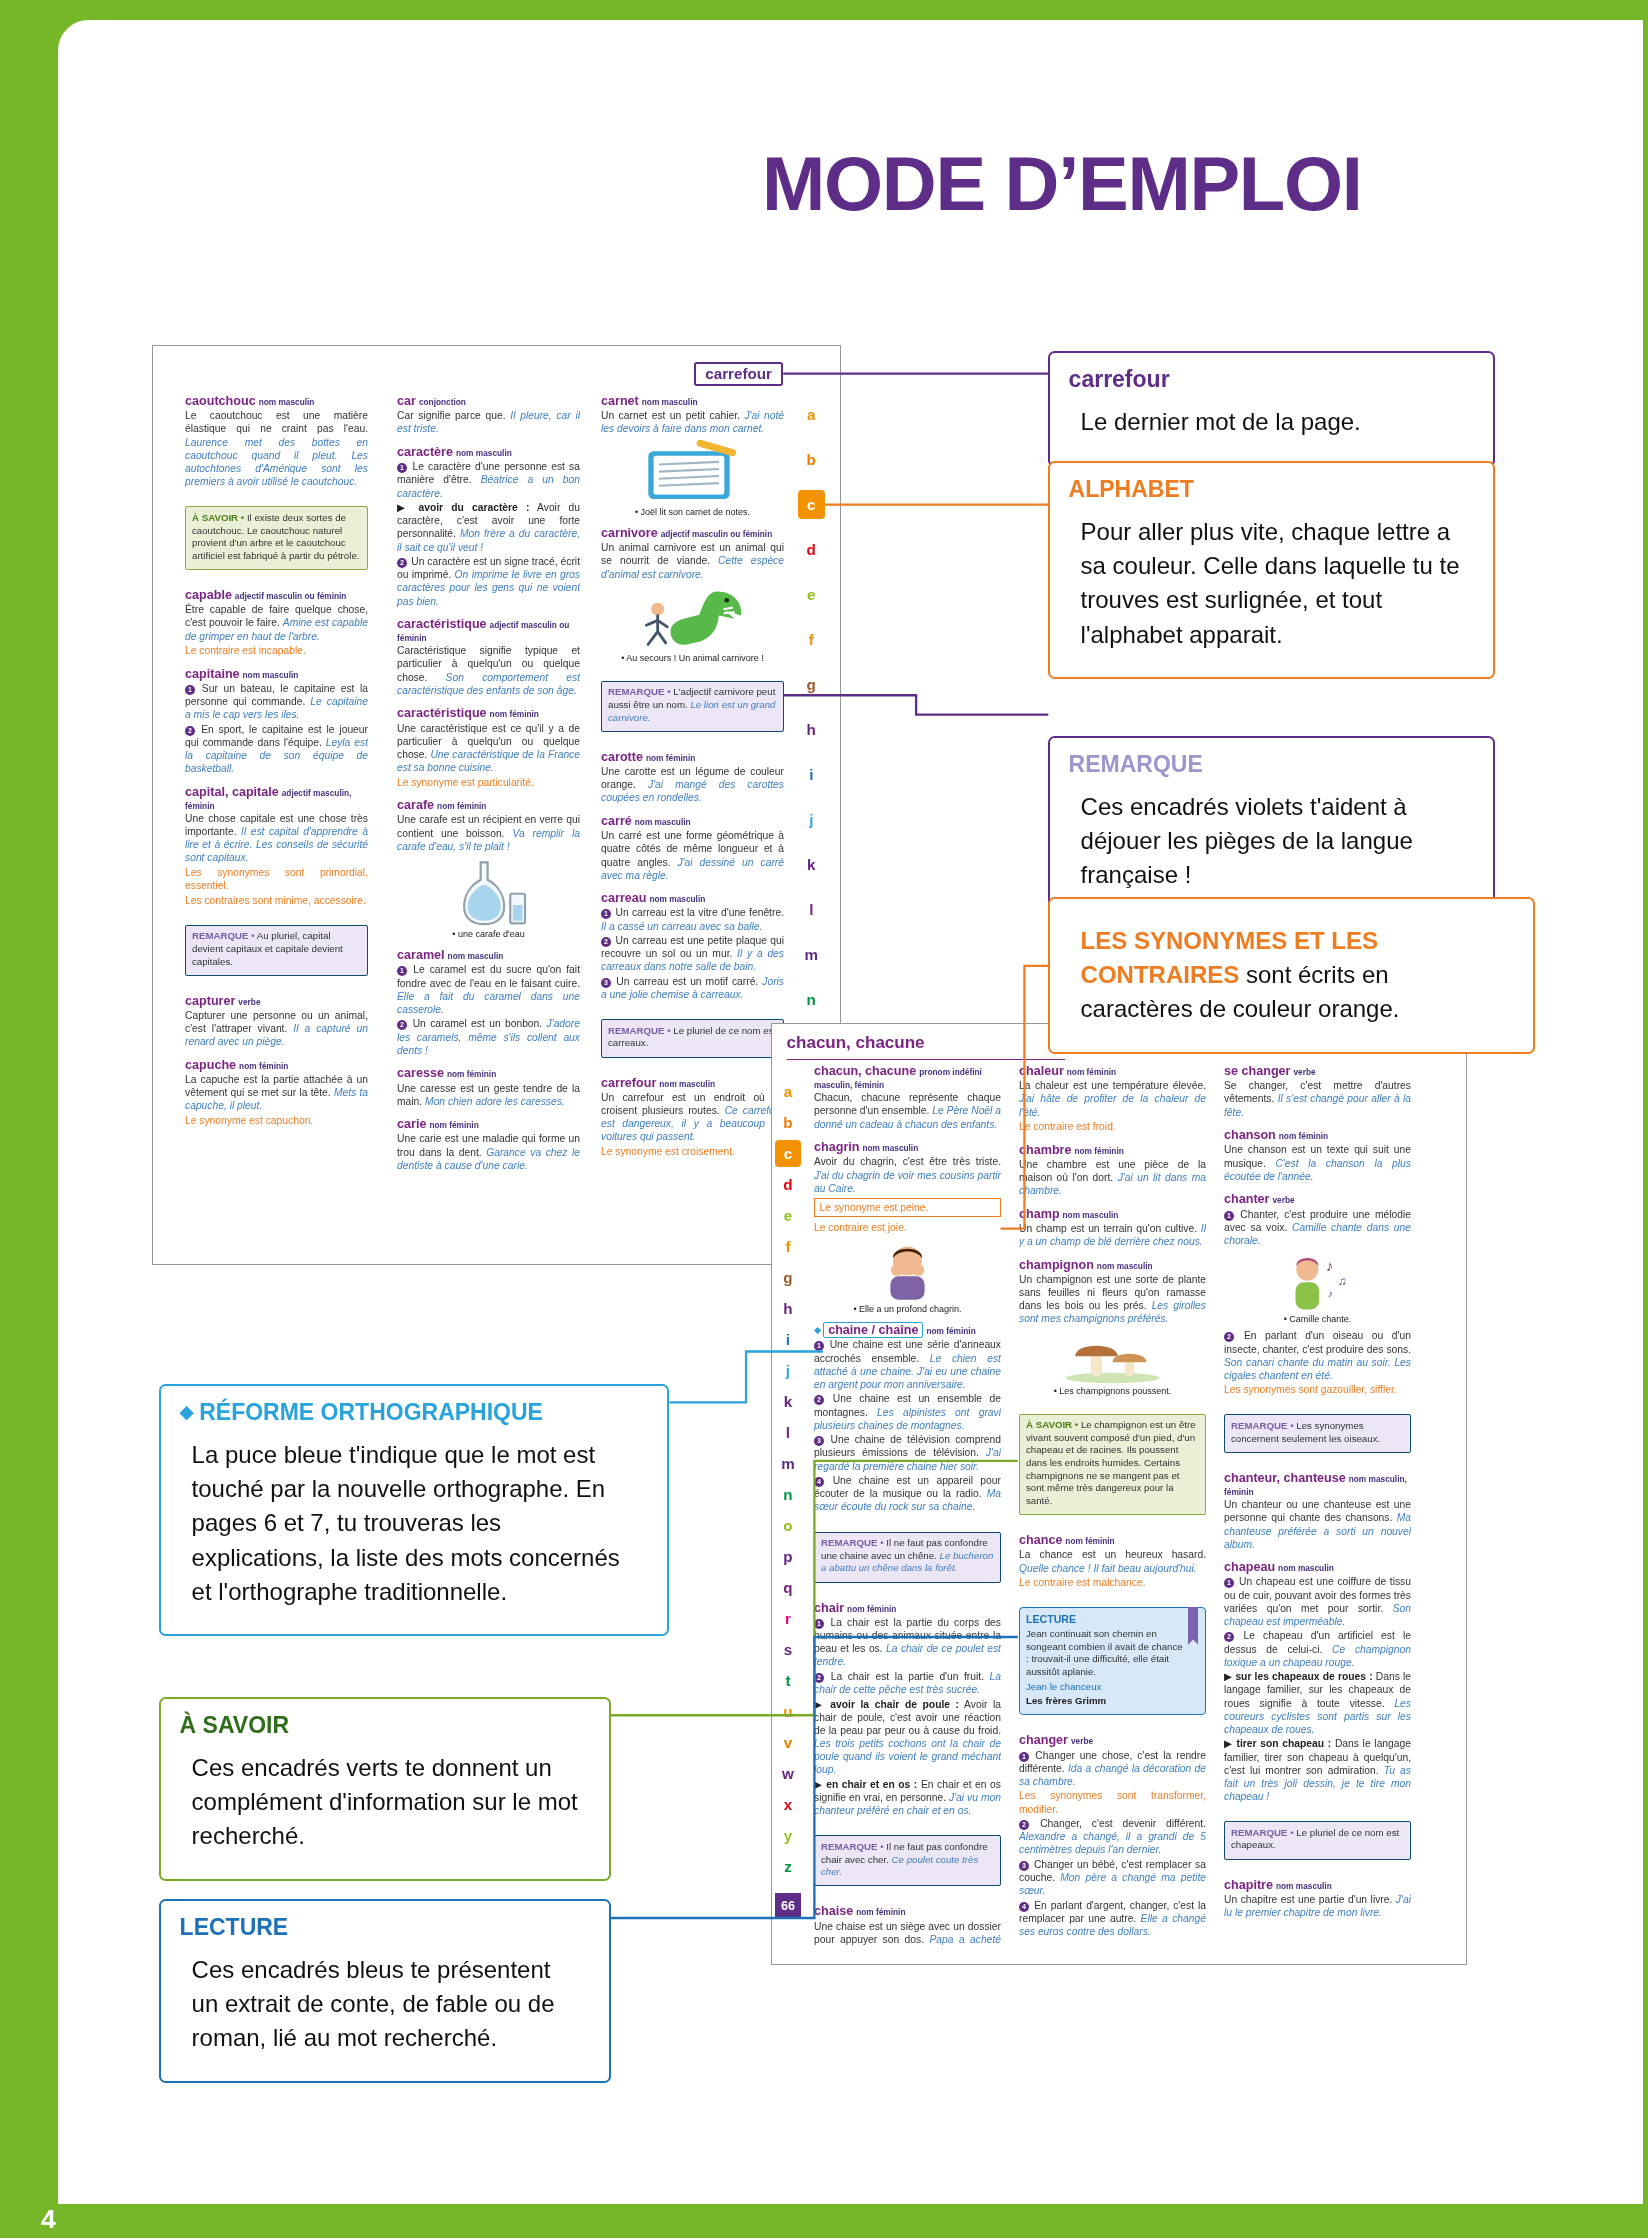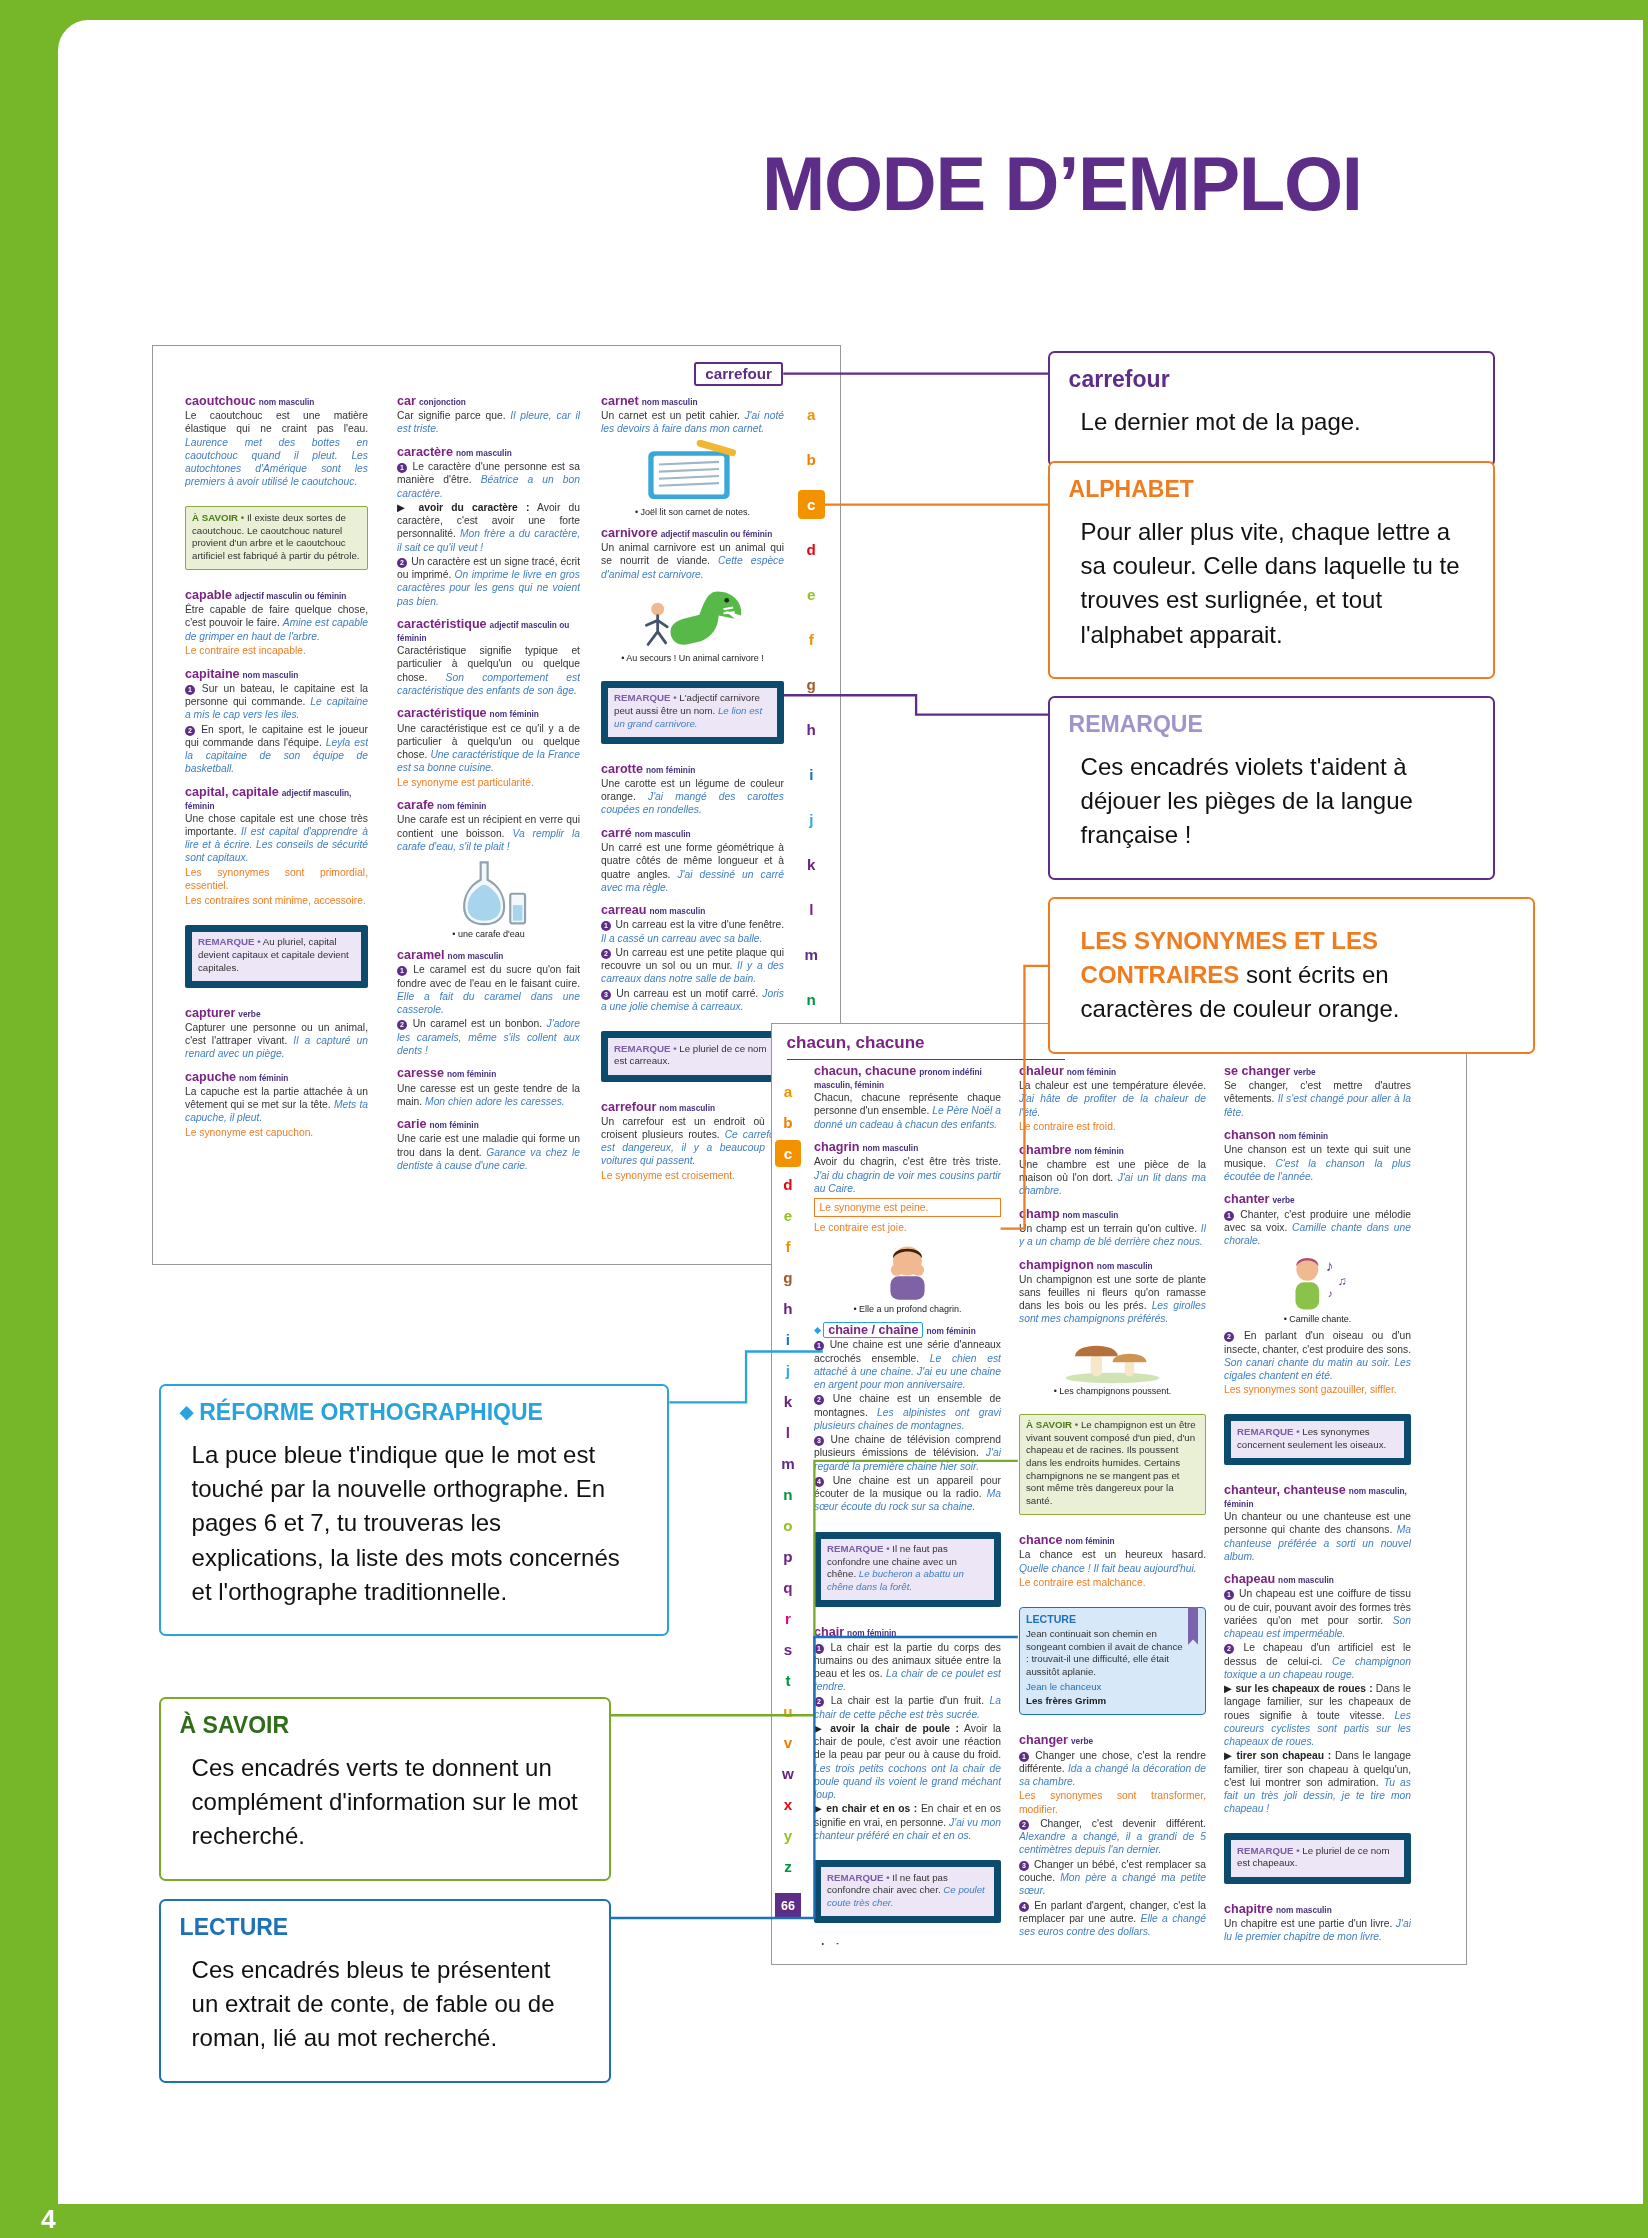--- a/index.html
+++ b/index.html
@@ -39,38 +39,38 @@
   .para { font-size:10.3px; line-height:1.28; color:#333; margin:1.3px 0; }
   .r-d { color:#333; }
   .r-e { color:#3f7ec2; font-style:italic; }
   .r-o { color:#ee7d22; }
   .r-l { font-weight:bold; color:#222; }
   .r-b { font-weight:bold; color:#222; }
   .r-i { color:#1d71b8; }
   .sense-num { display:inline-block; width:10px; height:10px; line-height:10px; border-radius:50%; background:#5e2d87; color:#fff; font-size:7px; text-align:center; font-weight:bold; margin-right:1.3px; }
   .nbox { padding:4.6px 6px; margin:18px 0; border-radius:2px; }
   .nbox .bpara { margin:0 0 2px 0; font-size:9.7px; line-height:1.3; text-align:left; }
-  .box-remarque { background:#ece6f6; border:7px solid #0c4a6e; }
+  .box-remarque { background:#ece6f6; border:1px solid #0c4a6e; }
   .r-br { color:#7b5ea7; font-weight:bold; }
   .box-savoir { background:#e9f0d6; border:1px solid #8cab3a; }
   .r-bs { color:#4c7d16; font-weight:bold; }
   .box-lecture { background:#d7e8f9; border:1.7px solid #1d71b8; position:relative; padding-right:20px; border-radius:4px; }
   .lecture-title { color:#1d71b8; font-weight:bold; font-size:10.6px; margin-bottom:3.3px; }
   .ribbon { position:absolute; right:6.6px; top:-1.3px; width:10.6px; height:38px; background:#7c63ad; clip-path:polygon(0 0,100% 0,100% 100%,50% 86%,0 100%); }
   .frame-orange { border:1.7px solid #ee7d22; padding:2px 4.6px; margin:3.3px 0; font-size:10.3px; }
   .word-box { border:1.7px solid #29a3dc; padding:0 4px; border-radius:2px; }
   .diamond { color:#29a3dc; font-size:9.3px; margin-right:2px; vertical-align:1.3px; }
   .fig { text-align:center; margin:4px 0 5.3px; }
   .figcap { font-size:9px; color:#222; text-align:center; }
 
   
   .callout { position:absolute; background:#fff; border-radius:6.6px; padding:13.3px 18.6px; z-index:7; }
   .co-carrefour { left:1048px; top:351px; width:447px; border:2.3px solid #5e2d87; }
   .co-alpha    { left:1048px; top:461px; width:447px; border:2.3px solid #ee7d22; }
-  .co-remarque { left:1048px; top:696px; width:447px; border:2.3px solid #5e2d87; }
+  .co-remarque { left:1048px; top:736px; width:447px; border:2.3px solid #5e2d87; }
   .co-syn      { left:1048px; top:897px; width:487px; border:2.3px solid #ee7d22; }
   .co-reforme  { left:159px; top:1384px; width:510px; border:2.3px solid #29a3dc; }
   .co-savoir   { left:159px; top:1697px; width:452px; border:2.3px solid #79ab28; }
   .co-lecture  { left:159px; top:1899px; width:452px; border:2.3px solid #1d71b8; }
   .ct { font-size:23px; font-weight:bold; margin-bottom:6.6px; }
   .ct-purple { color:#5e2d87; } .ct-orange { color:#ee7d22; } .ct-lav { color:#a193cc; }
   .ct-blue { color:#29a3dc; } .ct-green { color:#2f6d1a; } .ct-dblue { color:#1d71b8; }
   .cb { font-size:24px; line-height:1.42; color:#111; margin:12px; }
   .ct-inline { font-weight:bold; color:#ee7d22; }
   .dm-lg { color:#29a3dc; font-size:18.6px; margin-right:5.3px; vertical-align:2px; }

